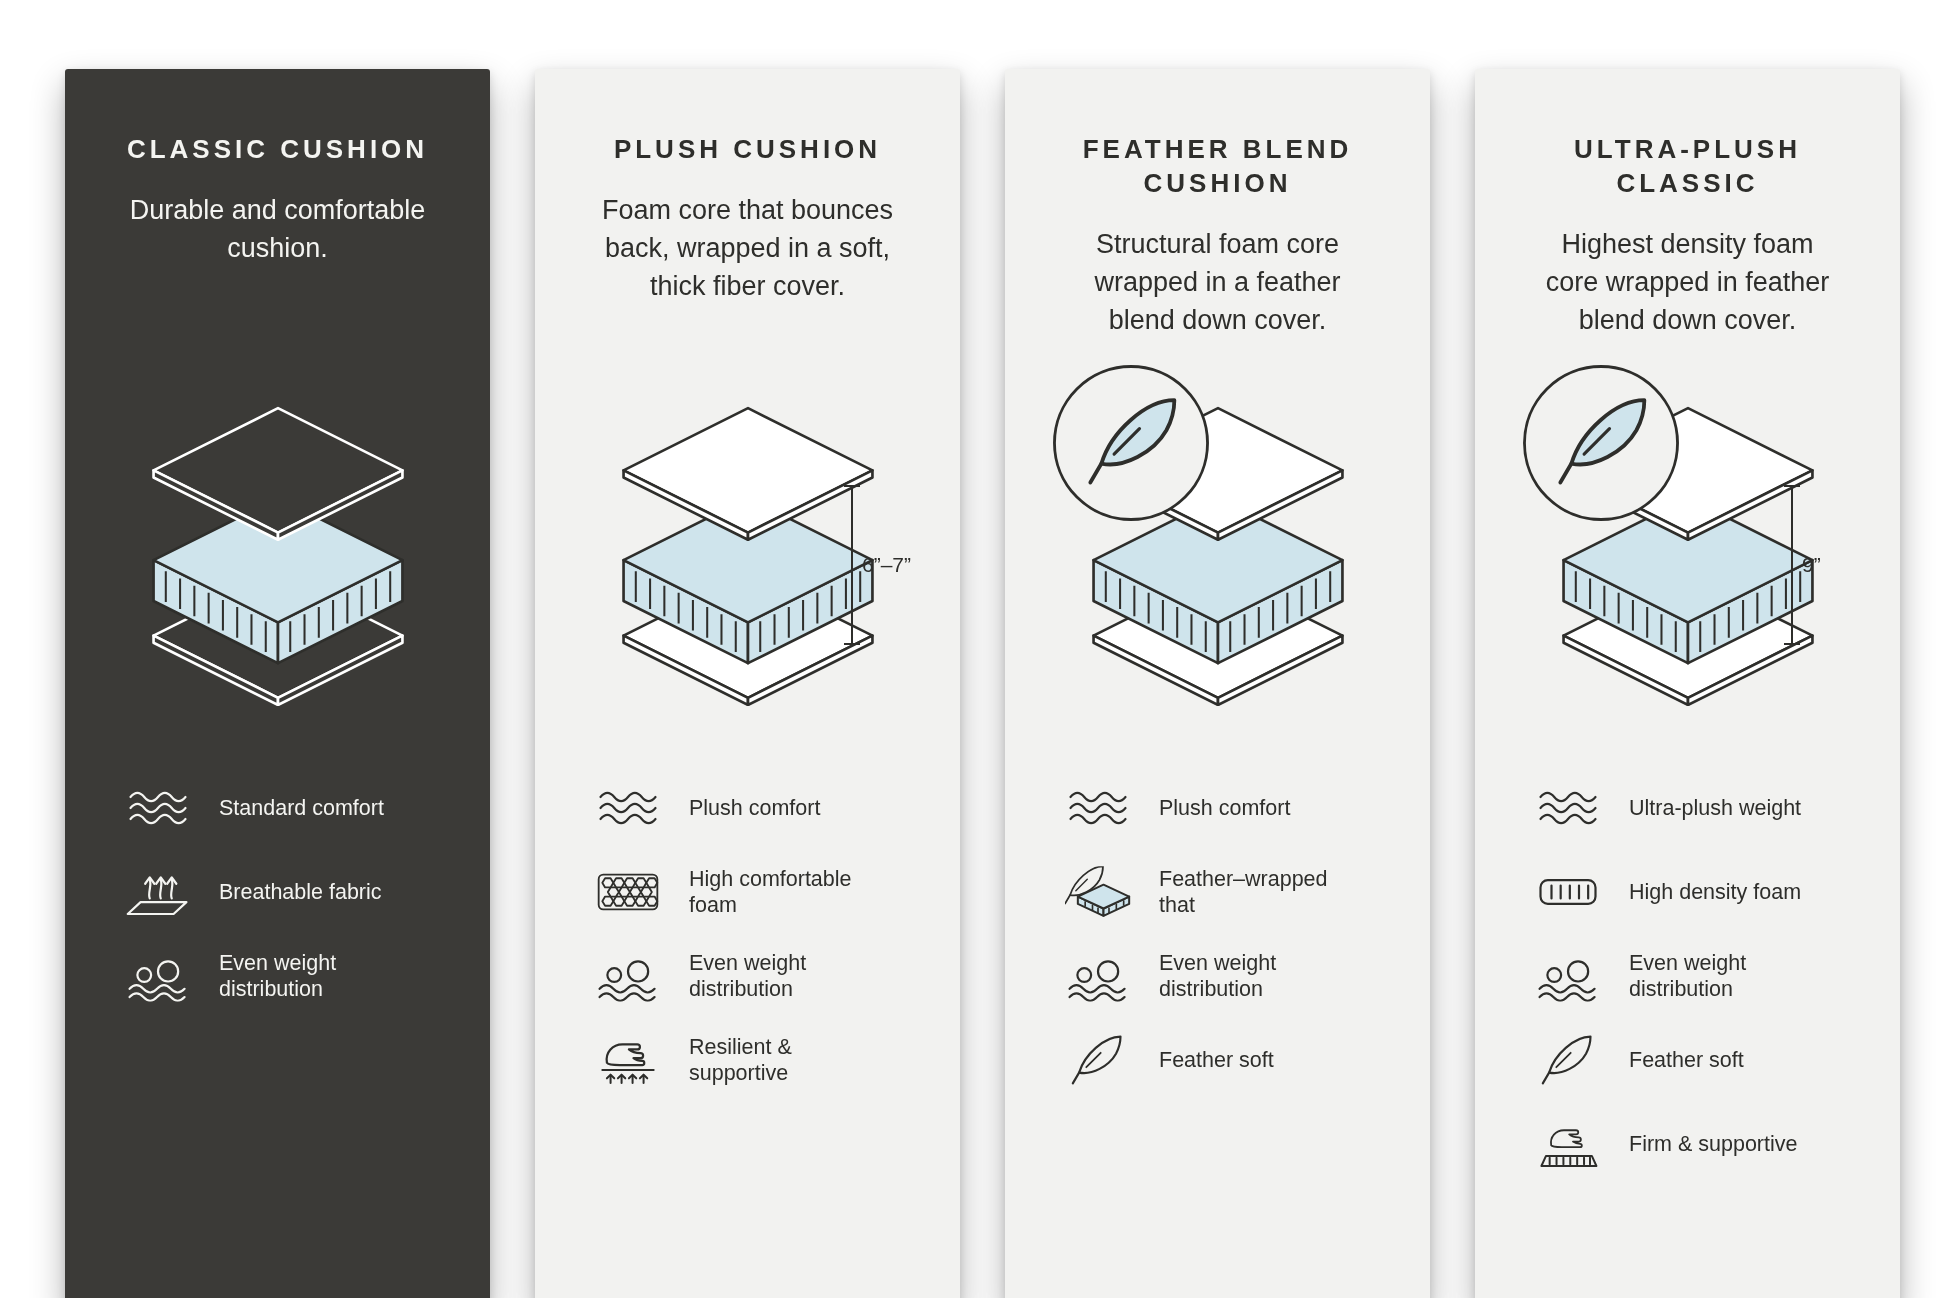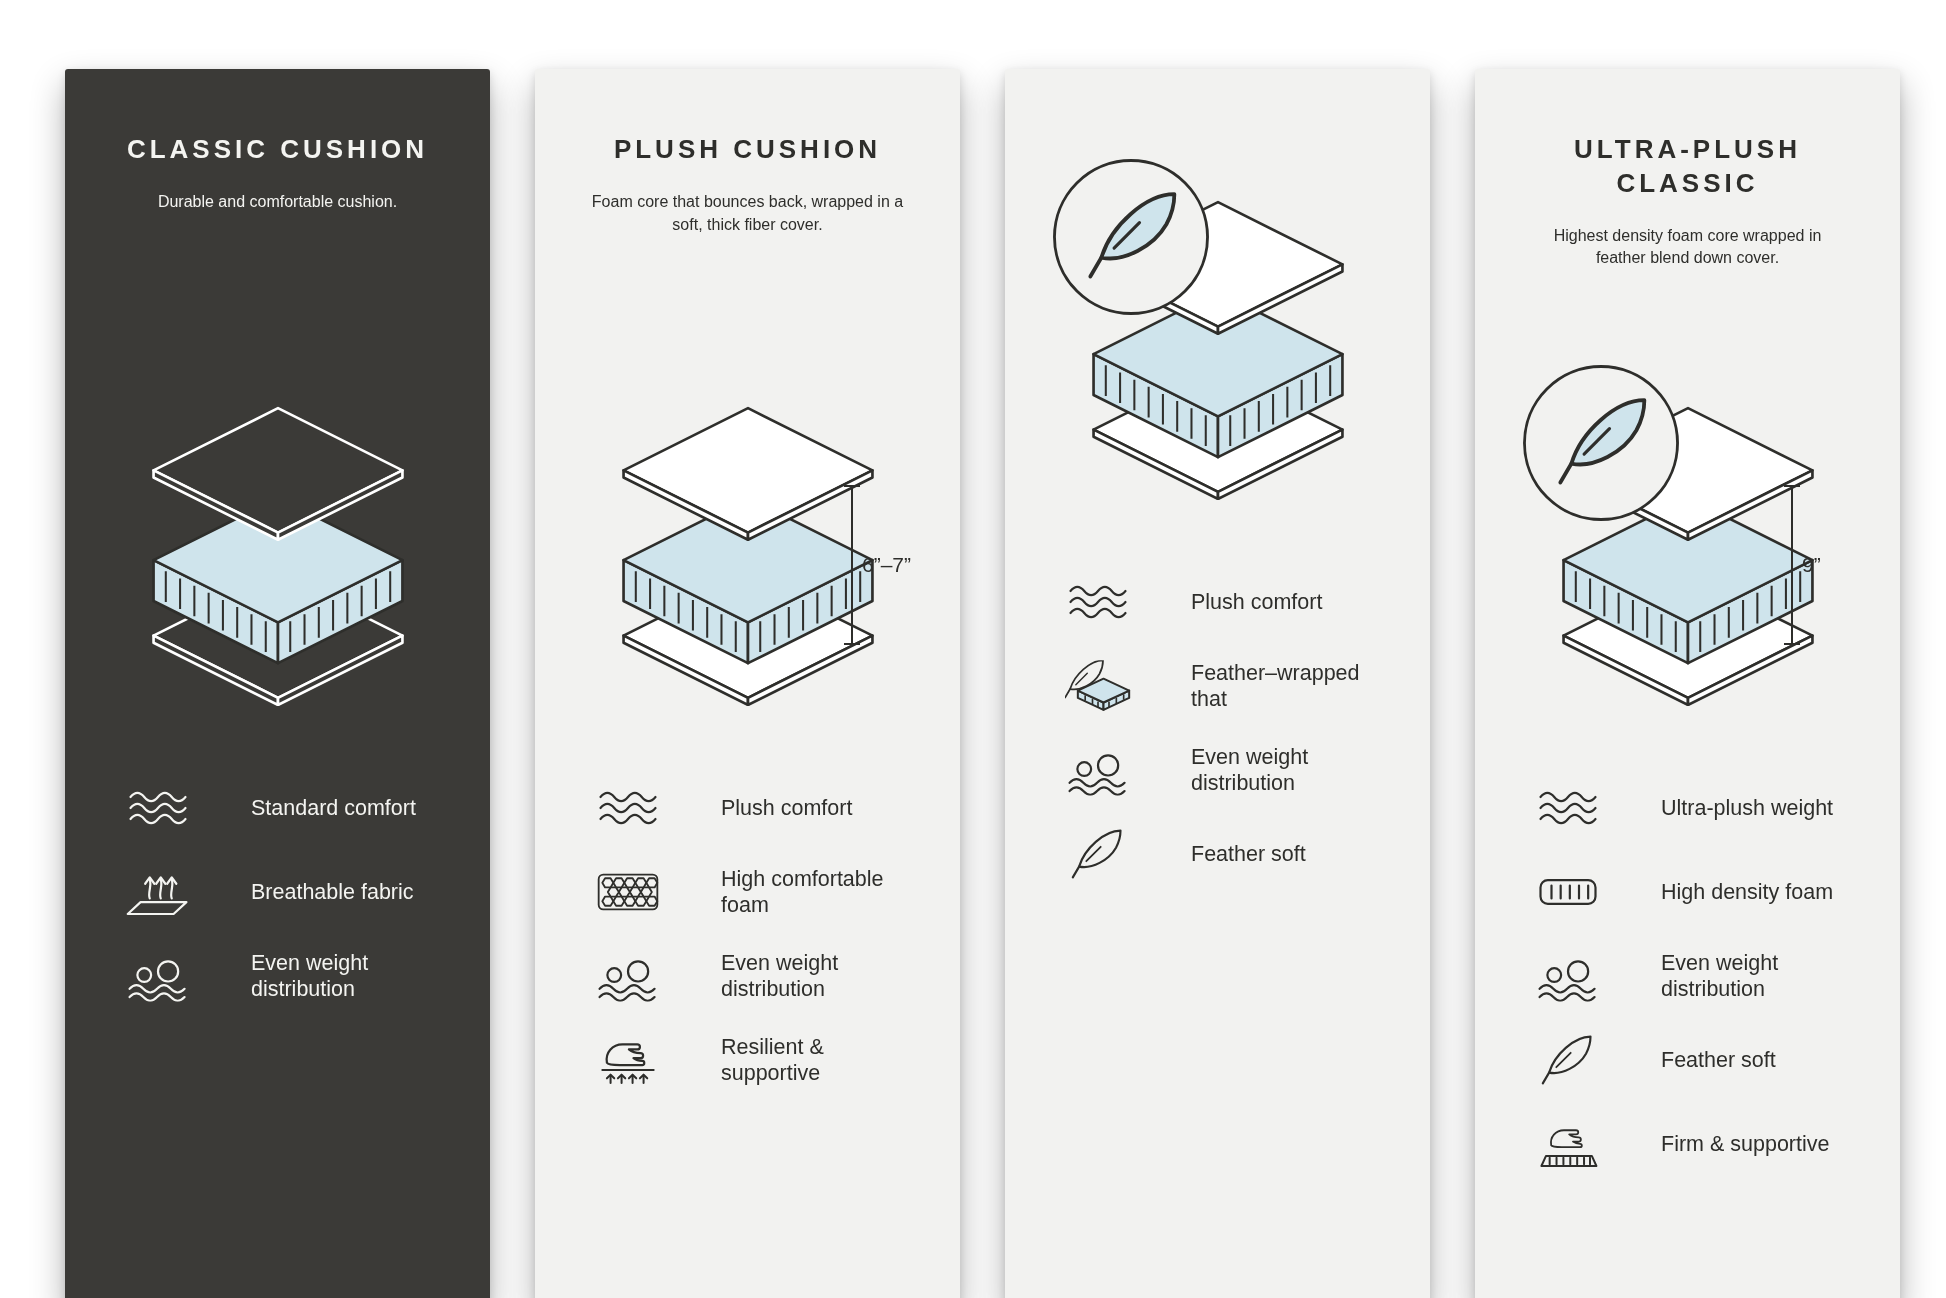--- a/index.html
+++ b/index.html
@@ -30,34 +30,34 @@
     --ink:#f4f4f1;
     --face:#3b3a37;
     --line:#ffffff;
     --panel-bg:#3b3a37;
   }
   .hdr { height:206px; text-align:center; }
   .title {
     font-size:26px; font-weight:bold; letter-spacing:4px;
     line-height:1.3; margin:0 auto 24px; max-width:330px;
   }
-  .desc { font-size:16px; line-height:1.42; max-width:312px; margin:0 auto; }
+  .desc { font-size:27px; line-height:1.42; max-width:312px; margin:0 auto; }
   .diagram { position:relative; height:428px; display:flex; align-items:center; justify-content:center; }
   svg.cushion { width:306px; height:306px; display:block; }
   .badge { position:absolute; left:10px; top:22px; width:164px; height:164px; }
   .dim { position:absolute; right:66px; top:146px; height:160px; width:16px; }
   .dim-line { position:absolute; left:7px; top:0; bottom:0; width:2px; background:var(--ink); }
   .dim::before, .dim::after { content:""; position:absolute; left:0; width:16px; height:2px; background:var(--ink); }
   .dim::before { top:0; } .dim::after { bottom:0; }
   .dim-label { position:absolute; left:18px; top:50%; transform:translateY(-50%); font-size:21px; white-space:nowrap; }
   ul.features { list-style:none; margin-top:14px; margin-left:24px; }
   li.feature { display:flex; align-items:center; margin-bottom:30px; }
   .f-icon { width:70px; flex:0 0 70px; margin-right:26px; display:flex; justify-content:center; }
   .f-icon svg { width:66px; height:54px; display:block; }
-  .f-label { font-size:21.5px; line-height:1.22; max-width:200px;margin-left:32px; }
+  .f-label { font-size:21.5px; line-height:1.22; max-width:200px; }
 </style>
 </head>
 <body>
 
 <svg width="0" height="0" style="position:absolute" aria-hidden="true">
   <defs>
     <g id="feather-shape">
       <path d="M57 4 C39 4 17 24 11 44 C25 47 44 37 52 23 C55.5 16.5 57 10 57 4 Z" fill="var(--feather-fill,none)" stroke="var(--ink,#2e2e2b)" stroke-width="2.4" stroke-linejoin="round"></path>
       <path d="M11 44 L4 56" fill="none" stroke="var(--ink,#2e2e2b)" stroke-width="2.4" stroke-linecap="round"></path>
       <path d="M19 38 L35 22" fill="none" stroke="var(--ink,#2e2e2b)" stroke-width="2" stroke-linecap="round"></path>
@@ -276,20 +276,24 @@
             <svg viewBox="0 0 72 56">
               <use href="#sym-resilient"></use>
             </svg>
           </span>
         <span class="f-label">Resilient &amp; supportive</span>
       </li>
     </ul>
   </section>
 
   <section class="panel">
+    <header class="hdr">
+      <h2 class="title">FEATHER BLEND CUSHION</h2>
+      <p class="desc">Structural foam core wrapped in a feather blend down cover.</p>
+    </header>
     <div class="diagram">
       <svg class="cushion" viewBox="0 0 300 300">
           <use href="#sym-cushion"></use>
         </svg>
       <svg class="badge" viewBox="0 0 150 150">
           <use href="#sym-feather-badge"></use>
         </svg>
     </div>
     <ul class="features">
       <li class="feature">

